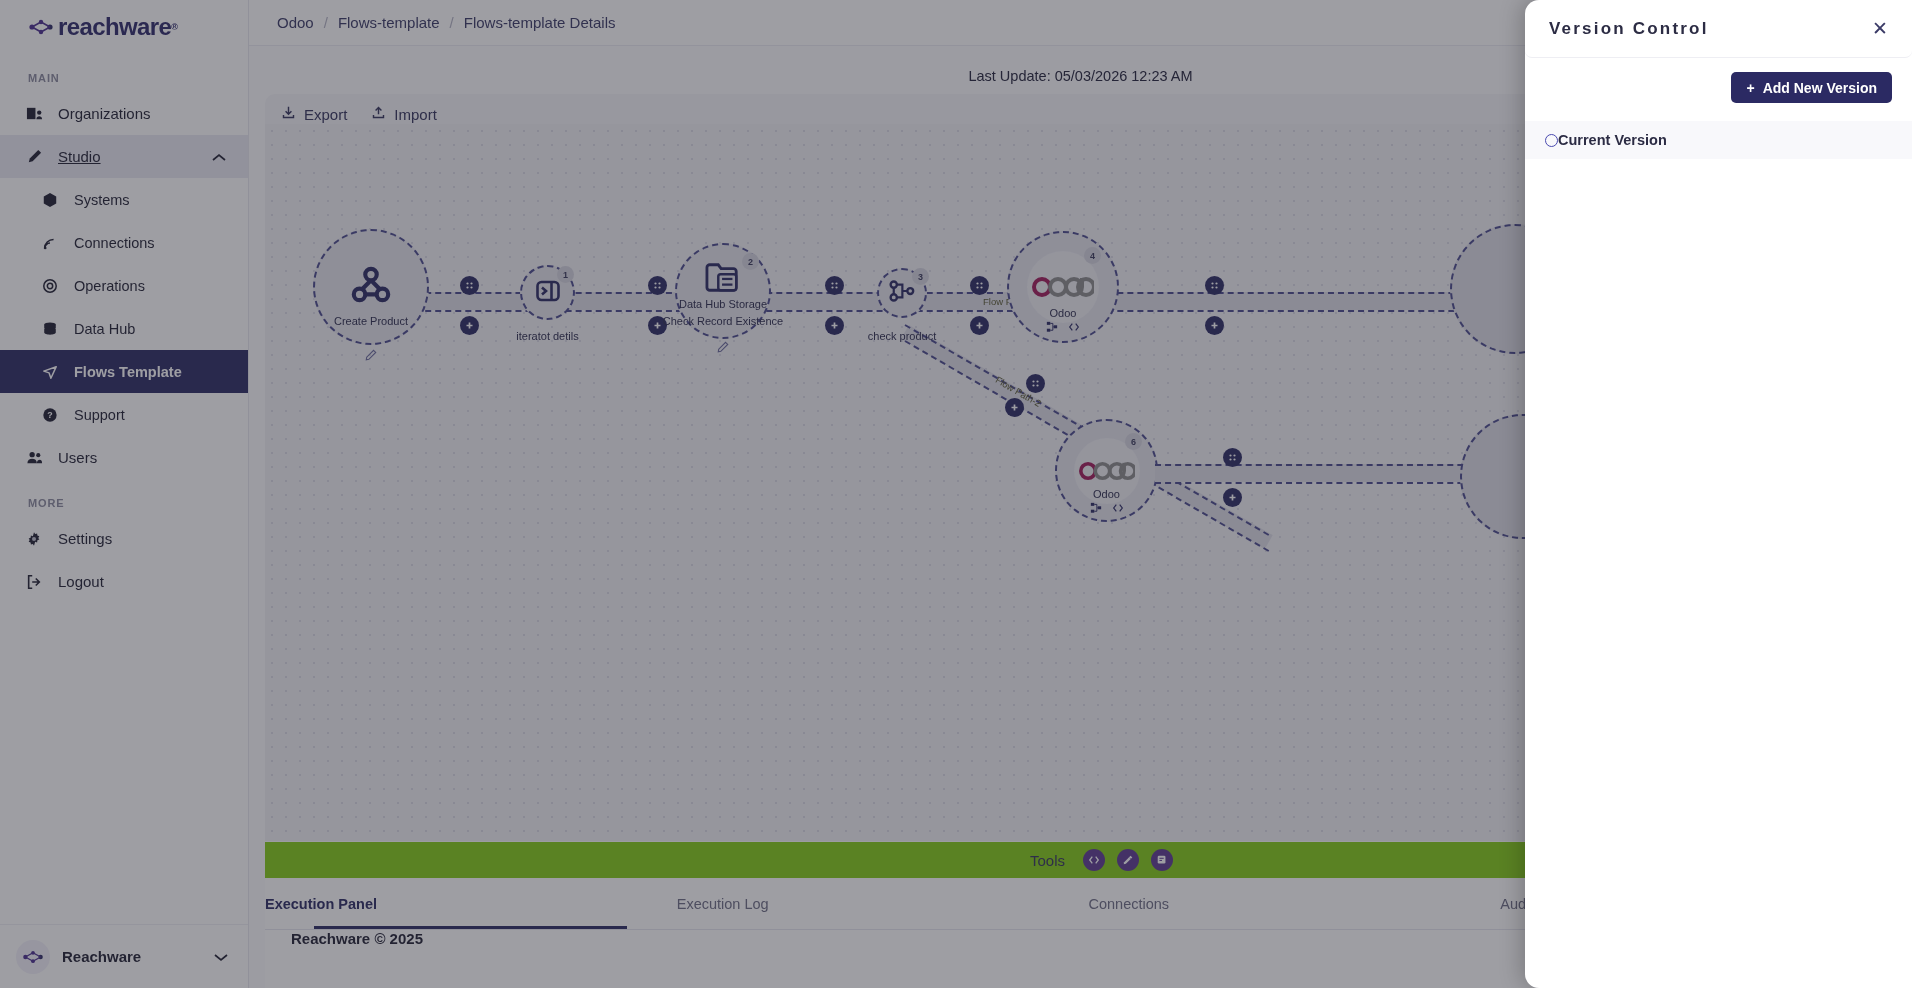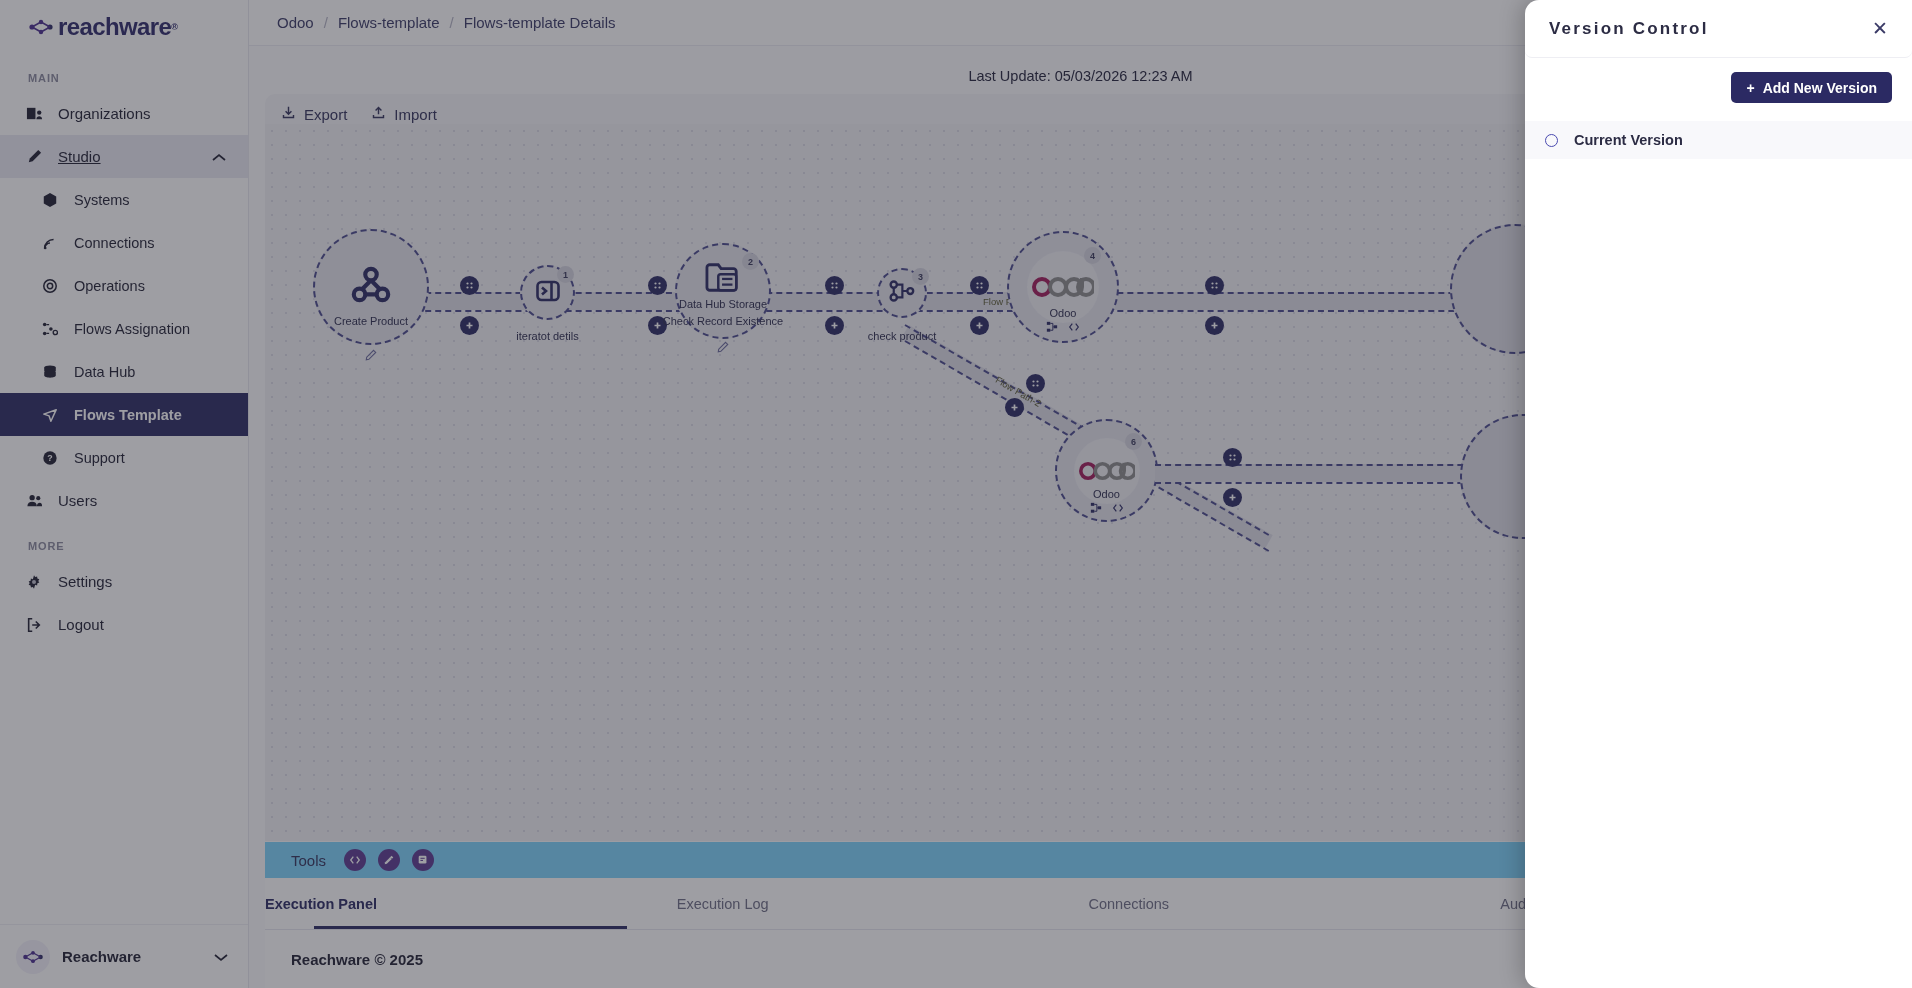--- a/index.html
+++ b/index.html
@@ -98,42 +98,42 @@
   .edge-band { position:absolute; background:#dcdce6; }
   .dot-btn {
     position:absolute; width:19px; height:19px; border-radius:50%;
     background:#2b2a63; display:flex; align-items:center; justify-content:center;
   }
   .path-label { position:absolute; font-size:9.5px; color:#5a5a33; white-space:nowrap; }
 
   
   .tools-bar {
     position:absolute; left:16px; right:0; bottom:110px; height:36px;
-    background:#7dd3fc; display:flex; align-items:center; padding-left:26px; gap:12px;
+    background:#84cc16; display:flex; align-items:center; padding-left:26px; gap:12px;justify-content:center;
   }
   .tools-bar .tl { font-size:15px; color:#33335c; margin-right:6px; }
   .tool-circle {
     width:22px; height:22px; border-radius:50%; background:#5b3a91;
     display:flex; align-items:center; justify-content:center; cursor:pointer;
   }
   .tabs {
     position:absolute; left:16px; right:0; bottom:58px; height:52px;
     background:#fff; display:flex; border-bottom:1px solid #e6e6ee;
   }
   .tab {
     flex:1; display:flex; align-items:center; justify-content:flex-start;
     font-size:14.5px; color:#6d6d85; cursor:pointer; position:relative;
   }
   .tab.active { color:#2b2a63; font-weight:600; }
   .tab.active::after {
     content:""; position:absolute; bottom:0; left:12%; right:12%; height:3px; background:#2b2a63;
   }
   .footer {
     position:absolute; left:16px; right:0; bottom:0; height:58px;
-    display:flex; align-items:center; padding-left:26px;
+    display:flex; padding-left:26px;
     font-size:15px; font-weight:700; color:#1f1f32; background:#fff;
   }
 
   
   .overlay { position:absolute; inset:0; background:rgba(40,40,50,.45); z-index:40; }
   .panel {
     position:absolute; right:0; top:0; width:387px; height:988px;
     background:#fff; z-index:50; border-radius:14px 0 0 14px;
     box-shadow:-4px 0 22px rgba(0,0,0,.22);
     display:flex; flex-direction:column;
@@ -149,21 +149,21 @@
   .add-row { display:flex; justify-content:flex-end; }
   .add-btn {
     background:#2b2a63; color:#fff; border:none; border-radius:5px;
     height:31px; padding:0 15px; font-size:14px; font-weight:700;
     font-family:"Liberation Sans", sans-serif; cursor:pointer;
     display:flex; align-items:center; gap:8px;
   }
   .version-row {
     margin-top:18px; margin-left:-20px; margin-right:-20px;
     height:38px; display:flex; align-items:center; padding-left:20px;
-    background:#f8f8fb; gap:16px; cursor:pointer;
+    background:#f8f8fb; gap:0; cursor:pointer;
   }
   .radio { width:13px; height:13px; border-radius:50%; border:1.6px solid #4a4ab0; flex:none; }
   .version-name { font-size:14.5px; font-weight:700; color:#2c2c44; }
 </style>
 </head>
 <body>
 
 <div class="app">
 
   <aside class="sidebar">
@@ -232,32 +232,20 @@
     <div class="nav-item sub">
       <span class="ico">
         <svg width="16" height="16" viewBox="0 0 18 18">
             <circle cx="9" cy="9" r="7" fill="none" stroke="#1f1f32" stroke-width="1.7"></circle>
             <circle cx="9" cy="9" r="3" fill="none" stroke="#1f1f32" stroke-width="1.7"></circle>
           </svg>
       </span>
       <span>Operations</span>
     </div>
 
-    <div class="nav-item sub">
-      <span class="ico">
-        <svg width="16" height="16" viewBox="0 0 18 18">
-            <circle cx="3" cy="4" r="2" fill="#1f1f32"></circle>
-            <circle cx="3" cy="14" r="2" fill="#1f1f32"></circle>
-            <circle cx="10" cy="9" r="2" fill="#1f1f32"></circle>
-            <circle cx="15" cy="13" r="2.4" fill="none" stroke="#1f1f32" stroke-width="1.5"></circle>
-            <path d="M5 4h3M5 14h3" stroke="#1f1f32" stroke-width="1.5"></path>
-          </svg>
-      </span>
-      <span>Flows Assignation</span>
-    </div>
 
     <div class="nav-item sub">
       <span class="ico">
         <svg width="16" height="16" viewBox="0 0 18 18">
             <ellipse cx="9" cy="4" rx="6.5" ry="2.4" fill="#1f1f32"></ellipse>
             <path d="M2.5 4v4c0 1.3 3 2.4 6.5 2.4s6.5-1.1 6.5-2.4V4" fill="#1f1f32"></path>
             <path d="M2.5 9v4c0 1.3 3 2.4 6.5 2.4s6.5-1.1 6.5-2.4V9" fill="#1f1f32"></path>
           </svg>
       </span>
       <span>Data Hub</span>

